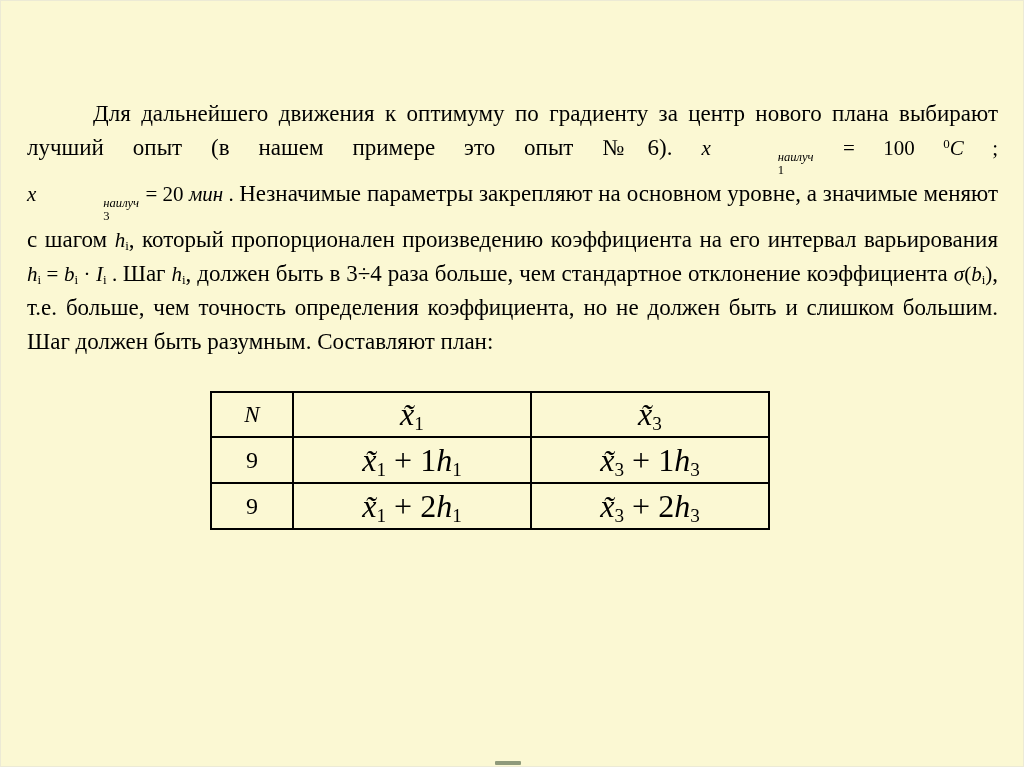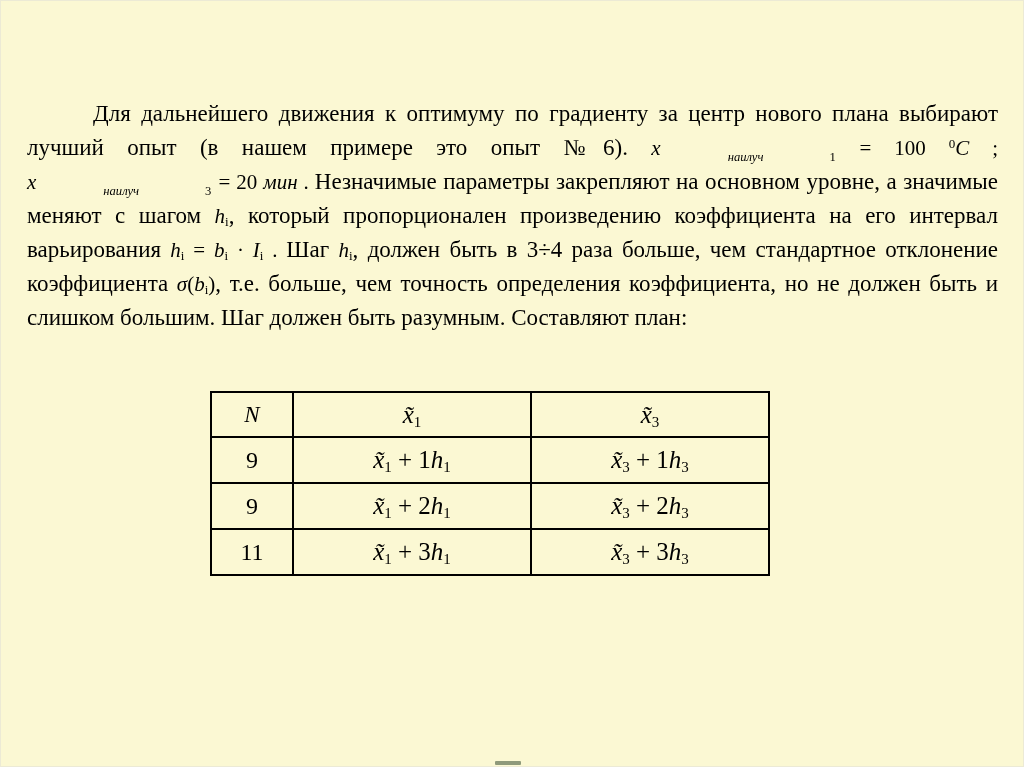--- a/index.html
+++ b/index.html
@@ -34,20 +34,21 @@
   .mi { font-style: italic; }
   sub, sup { font-size: 0.62em; line-height: 0; }
   sup { vertical-align: 0.55em; }
   sub { vertical-align: -0.25em; }
   .formula {
     white-space: nowrap;
     font-size: 21px;
   }
   .supsub {
     display: inline-flex;
+    flex-direction: column;
     align-items: flex-start;
     vertical-align: -0.45em;
     font-size: 0.60em;
     line-height: 1.05;
     margin-left: 1px;
     margin-right: 1px;
   }
   .ss-sup { font-style: italic; }
   .ss-sub { font-style: normal; }
   
@@ -61,21 +62,21 @@
     border: 2px solid #000;
     text-align: center;
     vertical-align: middle;
     padding: 0 4px;
     height: 46px;
     font-size: 24px;
   }
   .col-n { width: 82px; }
   .col-x { width: 238px; }
   .hdr-row td { height: 45px; font-size: 23px; }
-  .cellmath { white-space: nowrap; font-size: 25px; }
+  .cellmath { white-space: nowrap; font-size: 32px; }
   .cellmath sub { font-size: 0.6em; }
   
   .bottom-mark {
     position: absolute;
     left: 494px;
     bottom: 1px;
     width: 26px;
     height: 4px;
     background: #6b7b5e;
     opacity: 0.75;
@@ -105,23 +106,18 @@
     <tr>
       <td class="col-n">9</td>
       <td class="col-x"><span class="cellmath"><i class="mi">x̃</i><sub>1</sub><span> + 1</span><i class="mi">h</i><sub>1</sub></span></td>
       <td class="col-x"><span class="cellmath"><i class="mi">x̃</i><sub>3</sub><span> + 1</span><i class="mi">h</i><sub>3</sub></span></td>
     </tr>
     <tr>
       <td class="col-n">9</td>
       <td class="col-x"><span class="cellmath"><i class="mi">x̃</i><sub>1</sub><span> + 2</span><i class="mi">h</i><sub>1</sub></span></td>
       <td class="col-x"><span class="cellmath"><i class="mi">x̃</i><sub>3</sub><span> + 2</span><i class="mi">h</i><sub>3</sub></span></td>
     </tr>
-    <tr>
-      <td class="col-n">11</td>
-      <td class="col-x"><span class="cellmath"><i class="mi">x̃</i><sub>1</sub><span> + 3</span><i class="mi">h</i><sub>1</sub></span></td>
-      <td class="col-x"><span class="cellmath"><i class="mi">x̃</i><sub>3</sub><span> + 3</span><i class="mi">h</i><sub>3</sub></span></td>
-    </tr>
   </tbody>
     </table>
 
   <div class="bottom-mark"></div>
 
 </div>
 
 </body></html>

